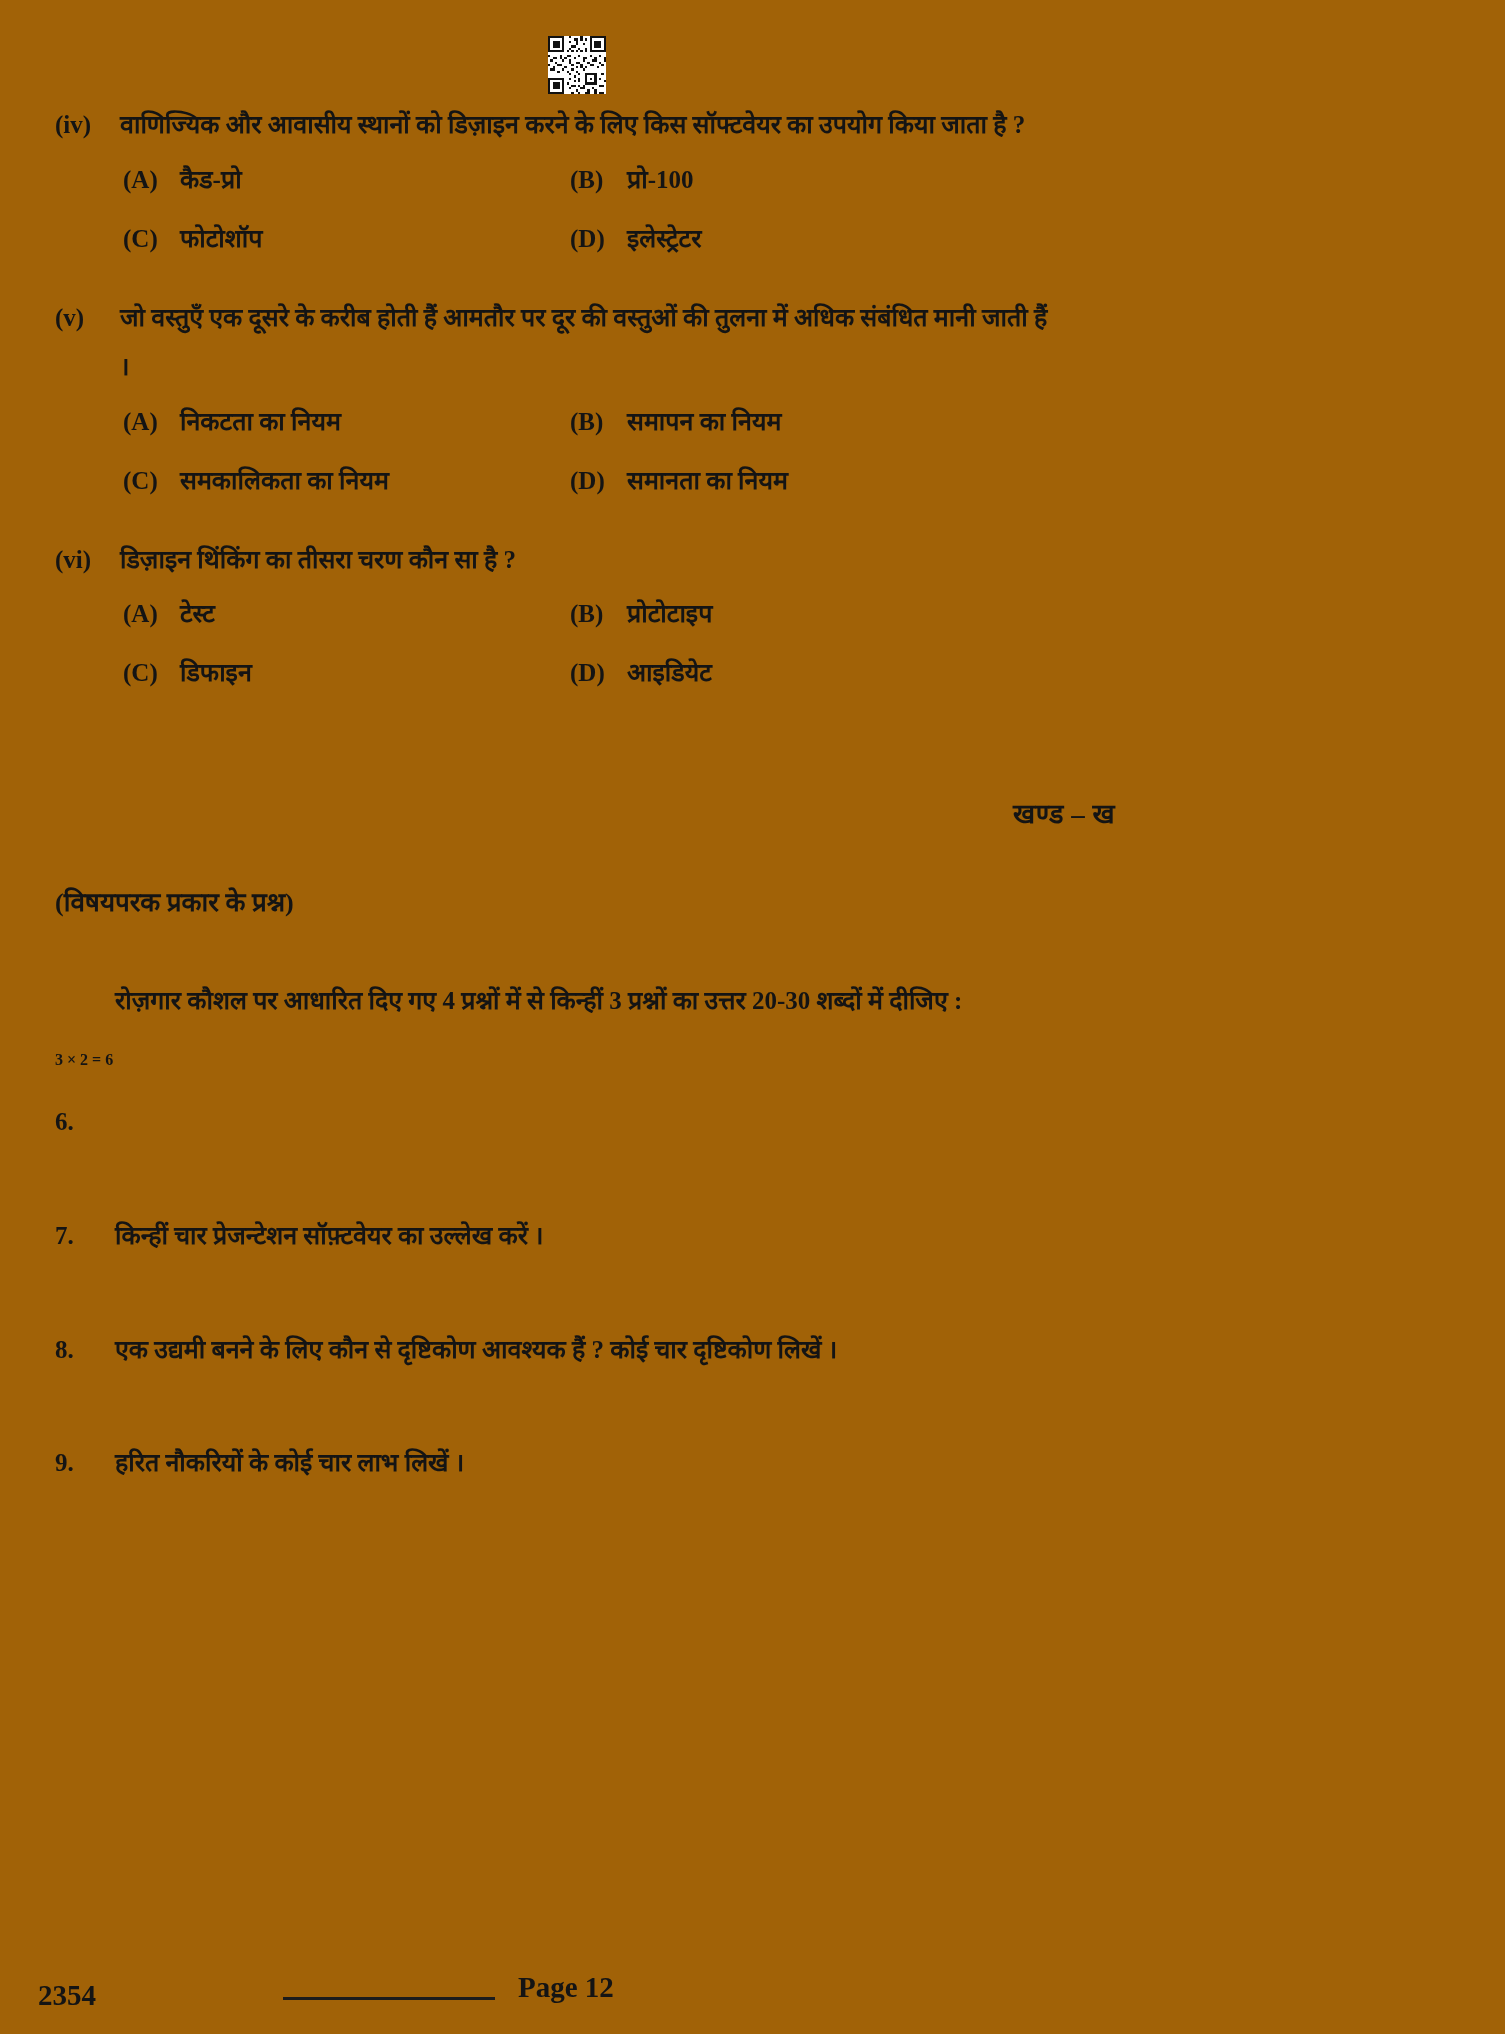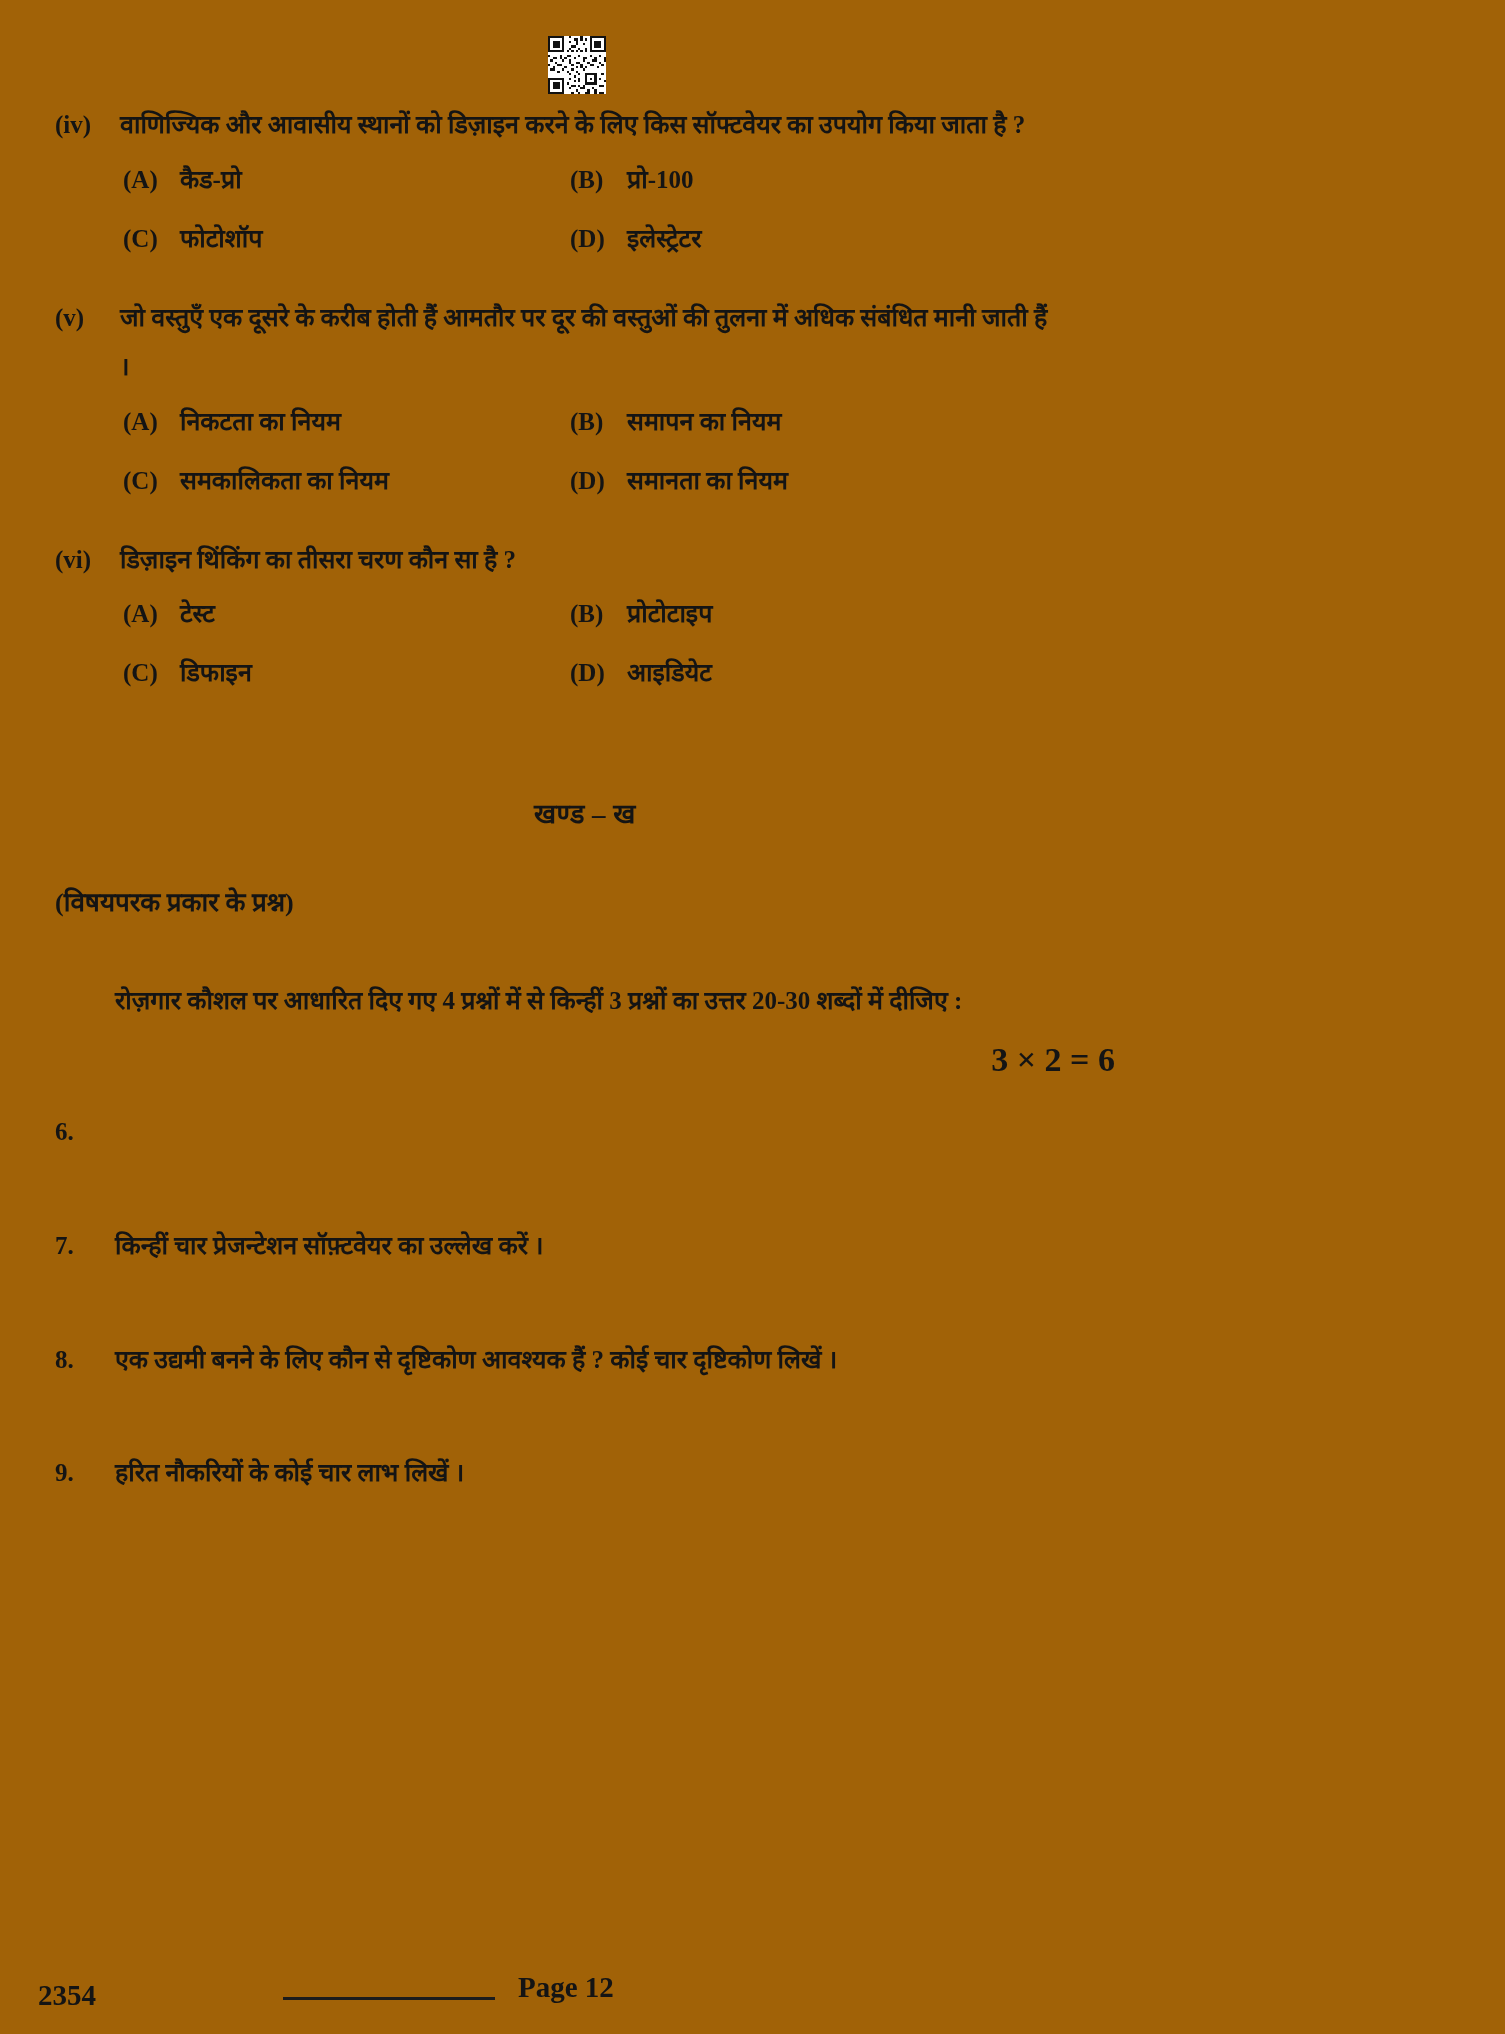--- a/index.html
+++ b/index.html
@@ -33,26 +33,26 @@
     display: grid;
     grid-template-columns: 447px auto;
     row-gap: 27px;
     font-size: 25px;
     line-height: 1.28;
   }
   .opt { display: flex; }
   .olabel { width: 57px; flex: none; }
 
   
-  .sec-title { margin-top: 105px; text-align: center; font-size: 27px; letter-spacing: 0.5px; }
+  .sec-title { margin-top: 105px; text-align: right; font-size: 27px; letter-spacing: 0.5px; }
   .sec-sub   { margin-top: 52px;  font-size: 26px; }
 
   
   .instruction { margin-top: 62px; margin-left: 60px; font-size: 25px; line-height: 1.6; }
-  .marks { margin-top: 20px; text-align: right; font-size: 34px; }
+  .marks { margin-top: 30px; text-align: left; font-size: 16px; }
 
   
   .subq { display: flex; font-size: 25px; line-height: 1.35; }
   .subq.first { margin-top: 36px; }
   .subq + .subq { margin-top: 80px; }
   .sq-num { width: 60px; flex: none; }
   .sq-text { max-width: 960px; }
 
   
   .footer { position: absolute; bottom: 22px; left: 0; width: 100%; height: 38px; }

